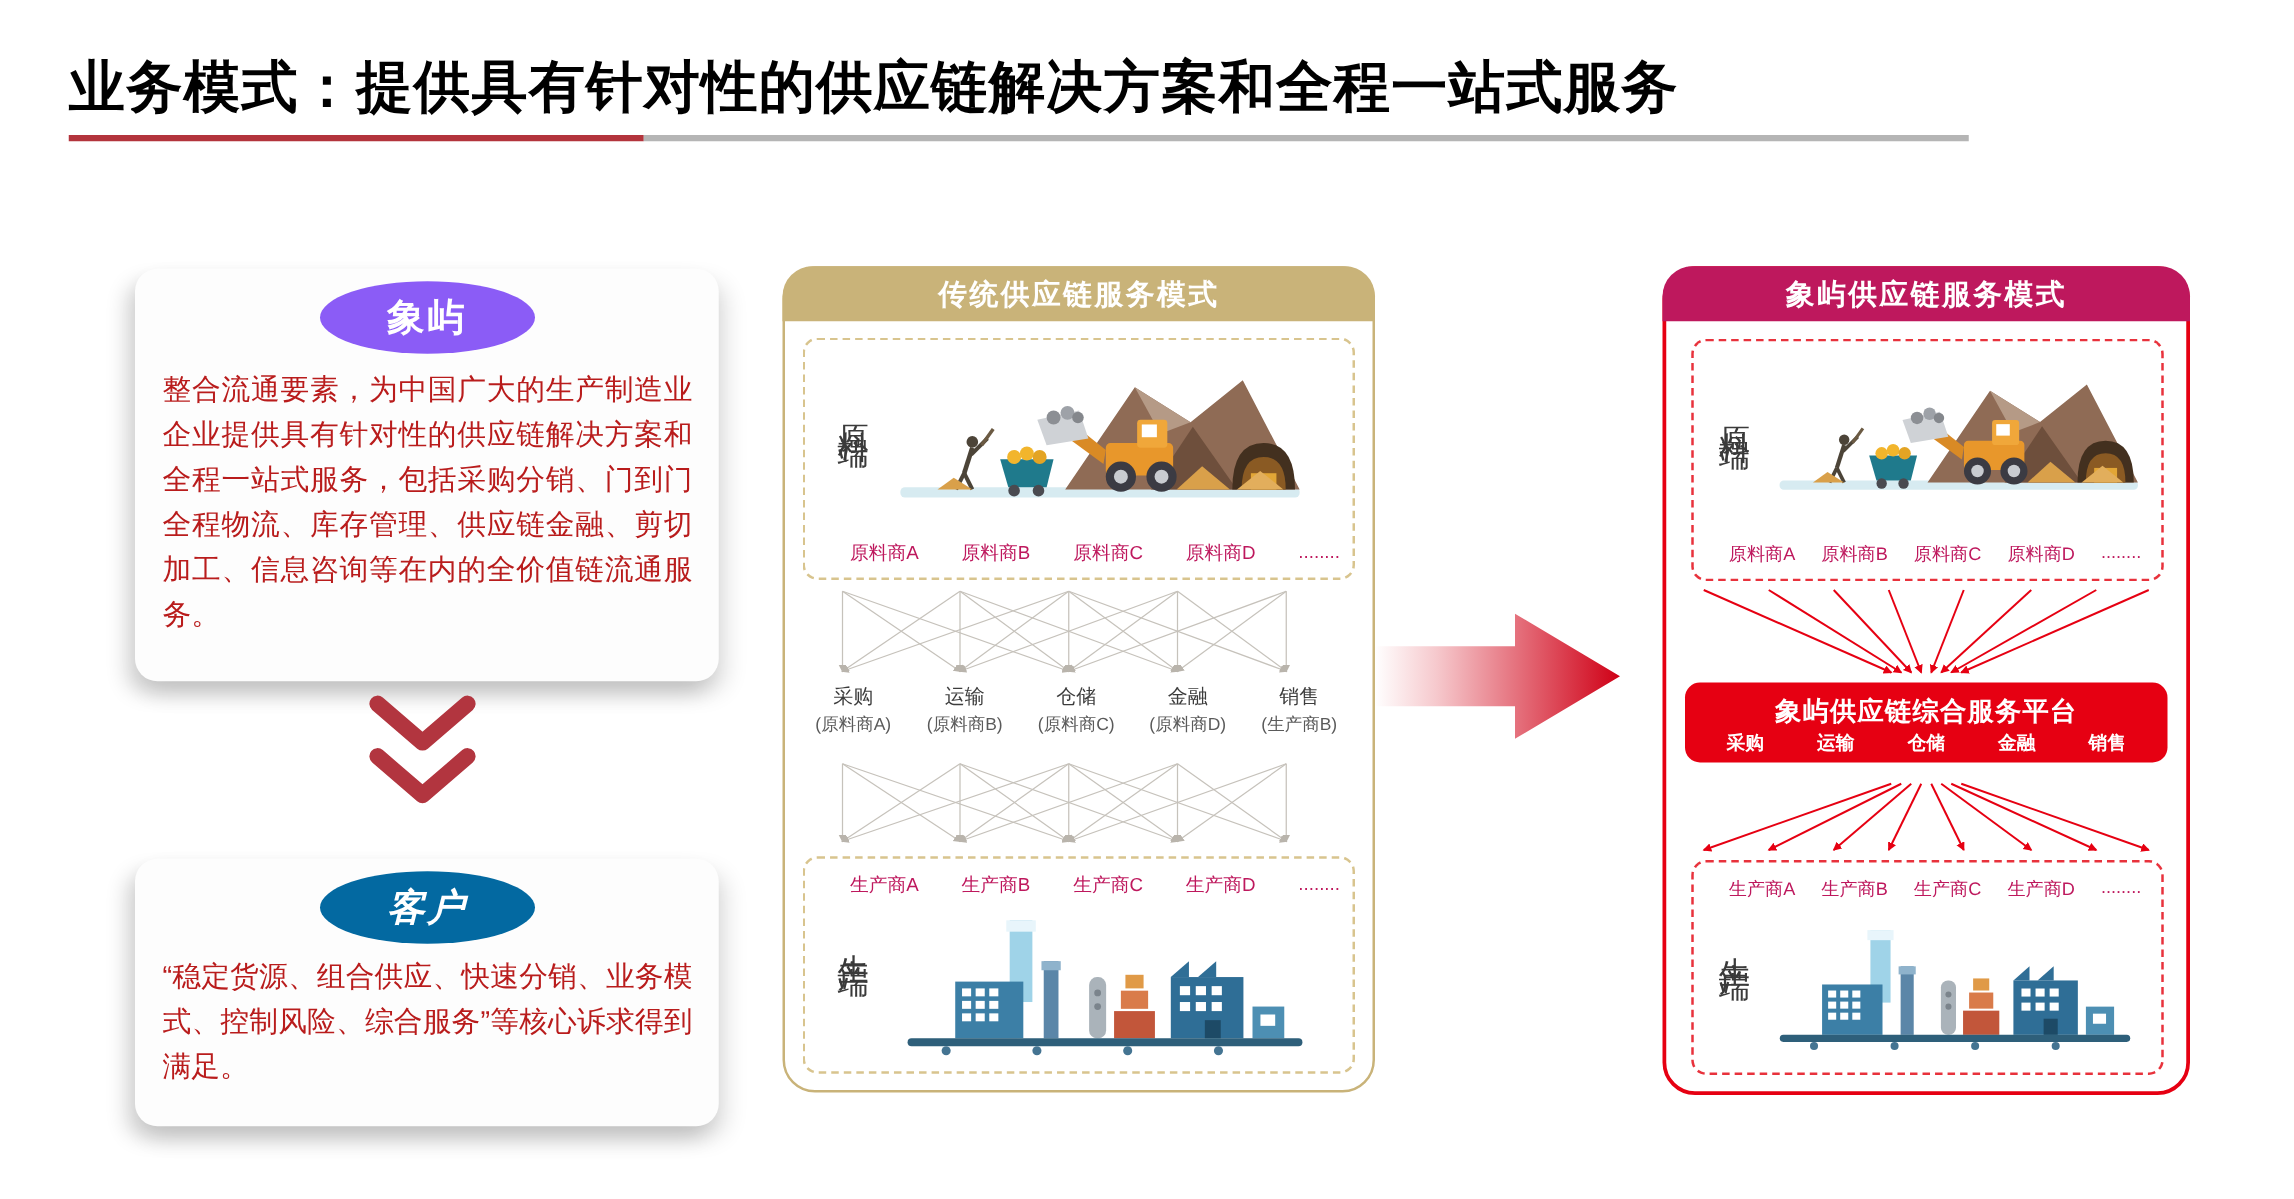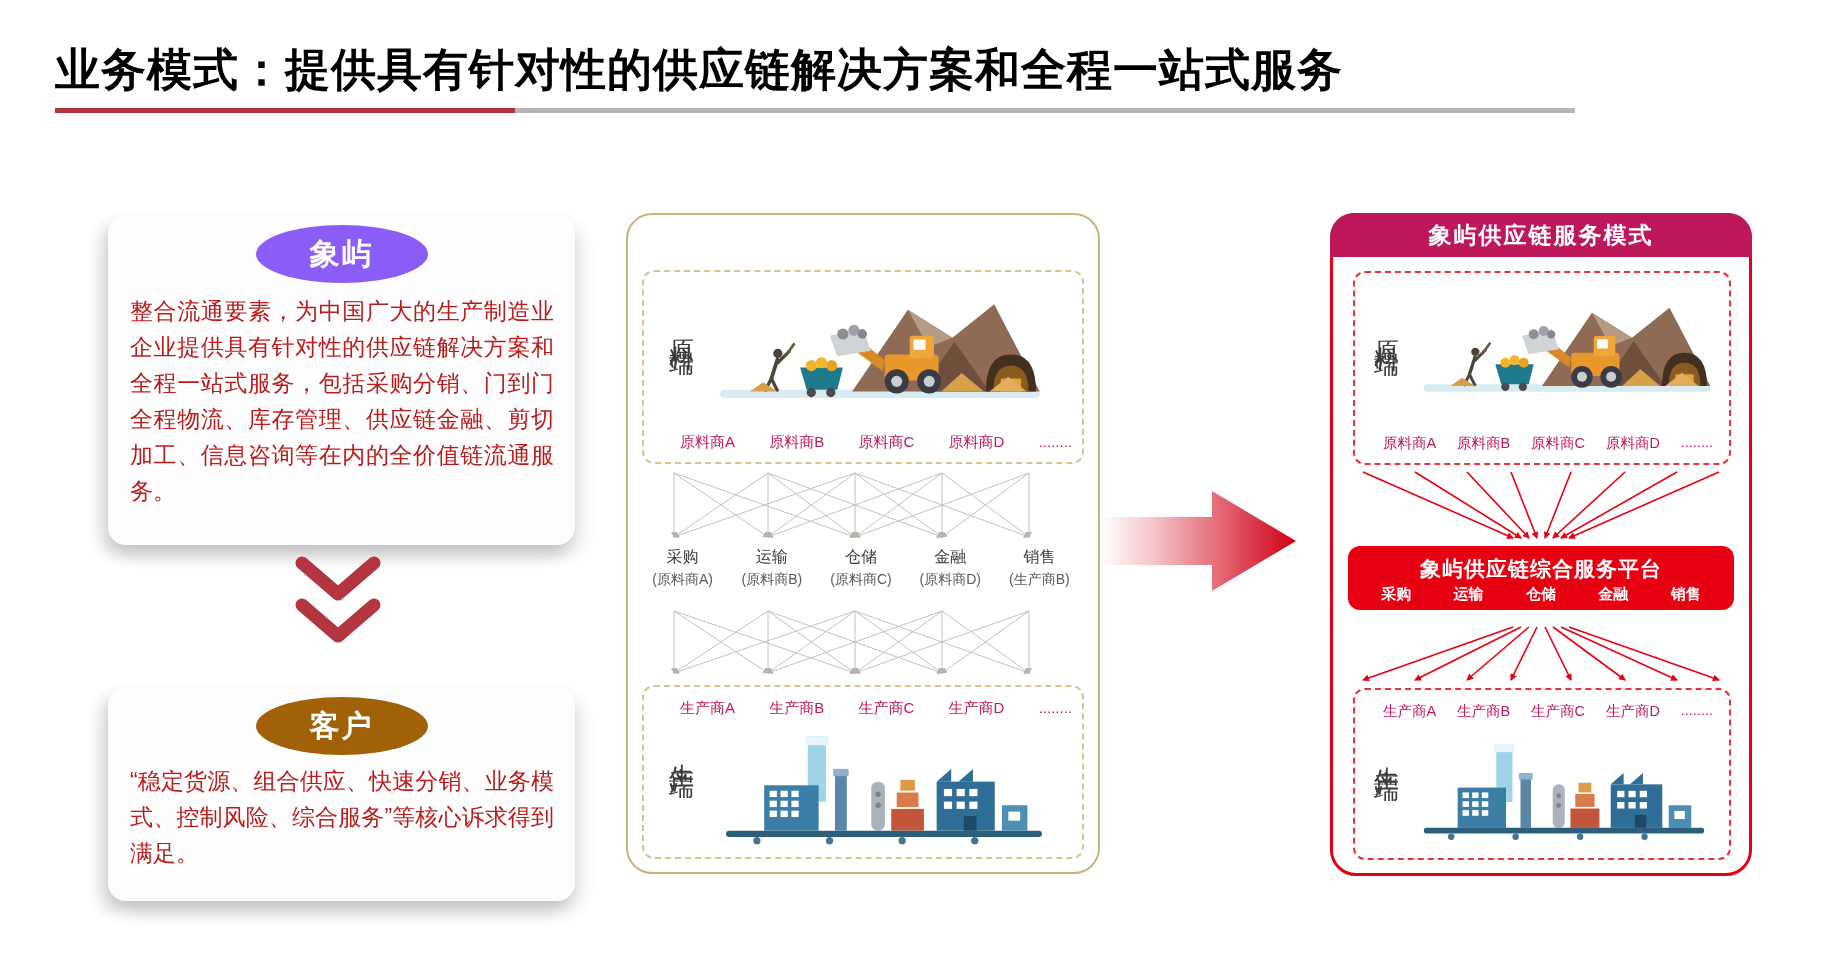--- a/index.html
+++ b/index.html
@@ -15,21 +15,21 @@
 
   
   .card{position:absolute;background:#fdfdfd;border-radius:18px;
         box-shadow:-8px 10px 16px rgba(0,0,0,.15),6px 10px 18px rgba(0,0,0,.12);}
   .card1{left:108px;top:215px;width:467px;height:330px;}
   .card2{left:108px;top:687px;width:467px;height:214px;}
   .pill{position:absolute;left:50%;transform:translateX(-50%);top:10px;width:172px;height:58px;
         border-radius:50%;display:flex;align-items:center;justify-content:center;
         color:#fff;font-size:30px;font-weight:bold;letter-spacing:2px;}
   .pill-red{background:#8b5cf6;}
-  .pill-dark{background:#a16207;}
+  .pill-dark{background:#0369a1;font-style:italic;}
   .card-text{position:absolute;left:22px;top:78px;width:424px;font-size:23px;line-height:36px;
              color:#b91c1c;text-align:justify;margin:0;}
   .chev{position:absolute;left:293px;top:556px;}
 
   
   .panel{position:absolute;top:213px;background:#fff;border-radius:26px;}
   .panel-head{position:absolute;left:-2px;top:-2px;right:-2px;height:44px;border-radius:24px 24px 0 0;
               display:flex;align-items:center;justify-content:center;color:#fff;
               font-size:23px;font-weight:bold;letter-spacing:2px;}
   .dashbox{position:absolute;border-radius:12px;}
@@ -97,20 +97,21 @@
     <polyline points="9,7 45,38 81,7" fill="none" stroke="#b2353f" stroke-width="13" stroke-linecap="round" stroke-linejoin="round"></polyline>
     <polyline points="9,49 45,80 81,49" fill="none" stroke="#b2353f" stroke-width="13" stroke-linecap="round" stroke-linejoin="round"></polyline>
   </svg>
 
   <div class="card card2">
     <div class="pill pill-dark">客户</div>
     <p class="card-text" style="top:76px">“稳定货源、组合供应、快速分销、业务模式、控制风险、综合服务”等核心诉求得到满足。</p>
   </div>
 
   <div class="panel panel-tan">
+    <div class="panel-head head-tan">传统供应链服务模式</div>
 
     <div class="dashbox dash-tan" style="left:14px;top:55px;width:438px;height:190px;">
       <div class="vlabel" style="left:22px;top:48px;">原料端</div>
       <svg width="340" height="130" style="position:absolute;left:66px;top:10px;" viewBox="0 0 360 140">
         <rect x="8" y="116" width="344" height="9" rx="4" fill="#d7ebf1"></rect>
         <path d="M150 118 L210 30 L258 60 L303 24 L352 118 Z" fill="#8f6b55"></path>
         <path d="M210 30 L232 70 L258 60 Z" fill="#b59a86"></path>
         <path d="M224 118 L260 64 L298 118 Z" fill="#6e4f3c"></path>
         <path d="M294 118 q0 -40 27 -40 q27 0 27 40 Z" fill="#43301f"></path>
         <path d="M302 118 q0 -28 19 -28 q19 0 19 28 Z" fill="#8a5a23"></path>

